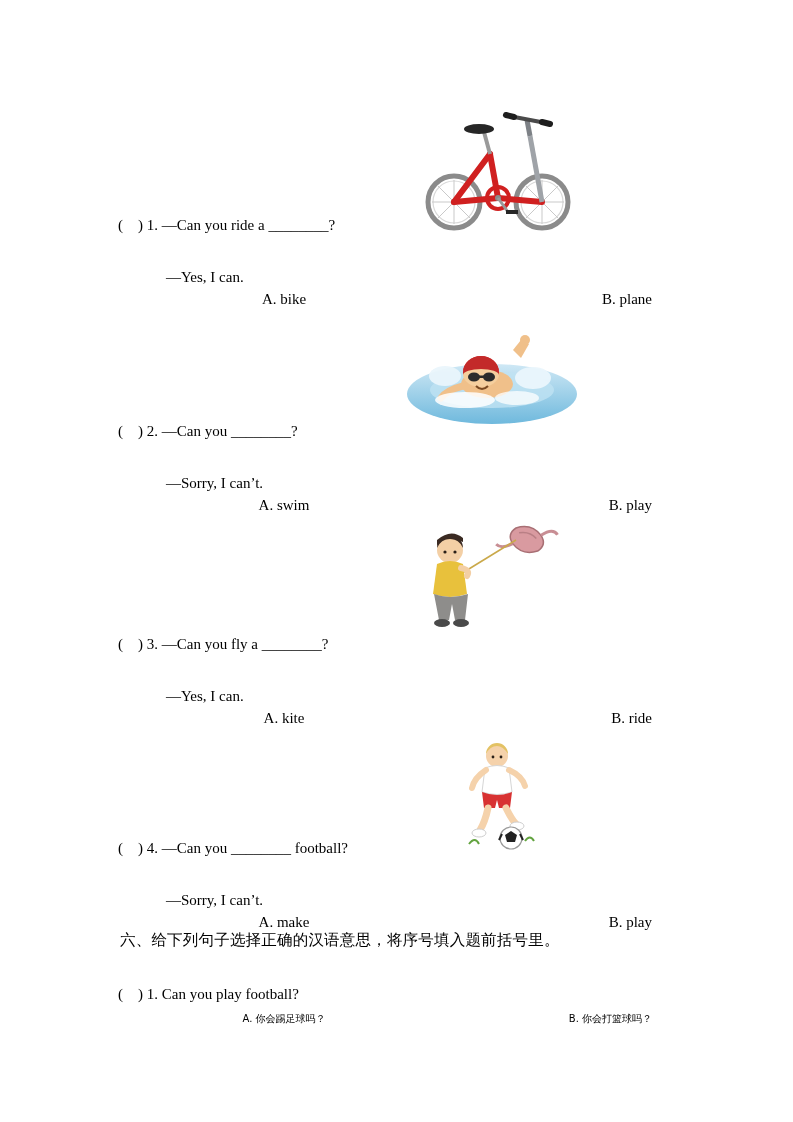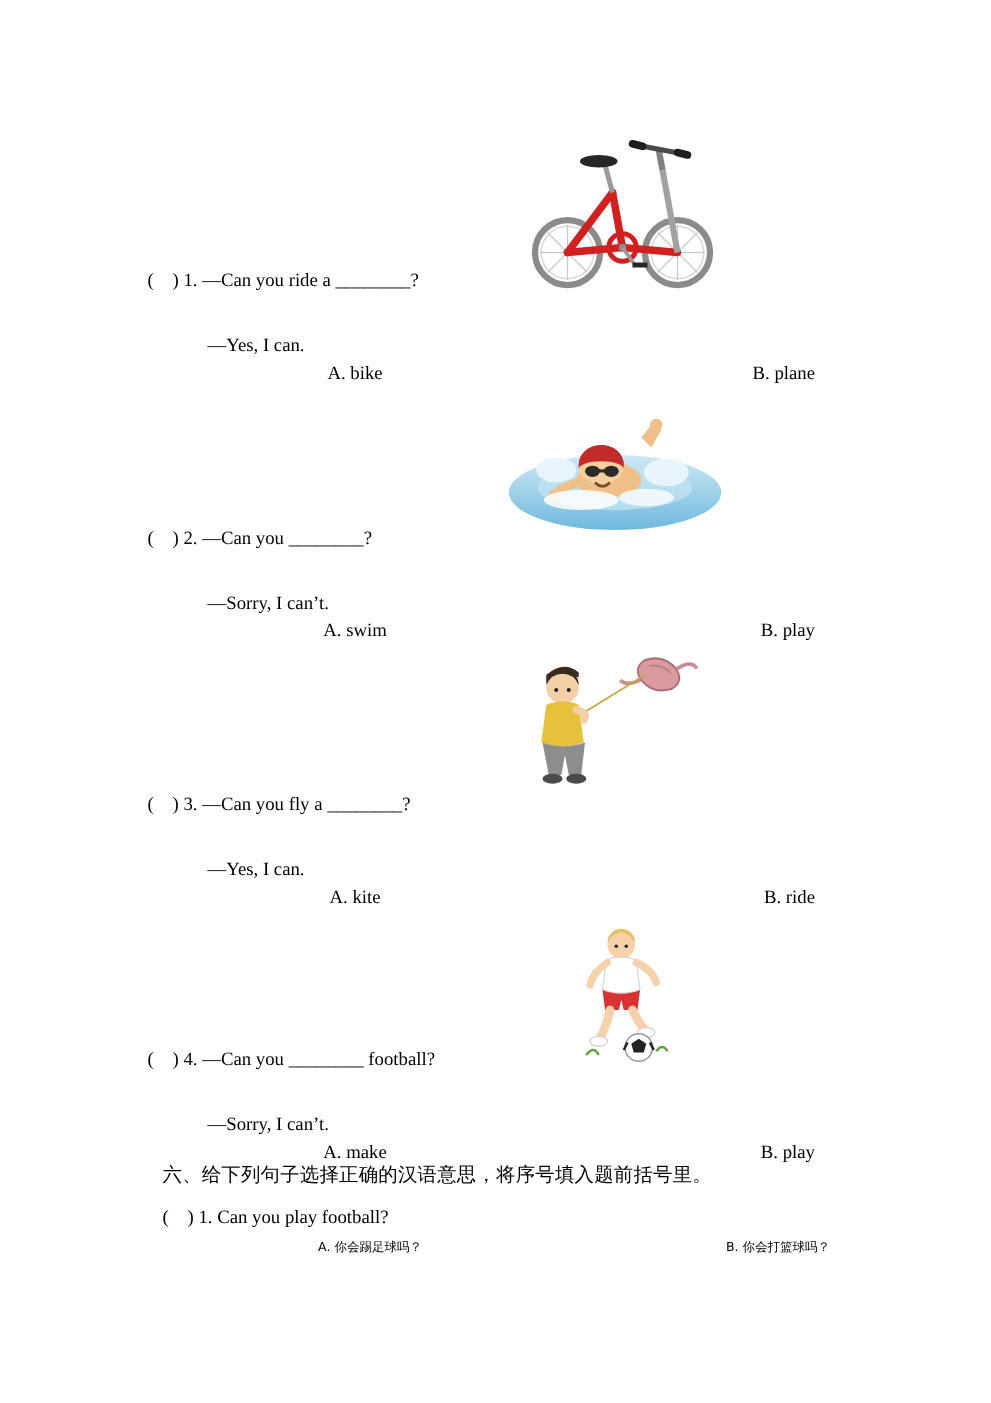--- a/index.html
+++ b/index.html
@@ -64,21 +64,21 @@
     position: absolute;
   }
 
   
   .cn {
     font-family: "DejaVu Sans", sans-serif;
     font-size: 10px;
   }
   .section-head {
     position: absolute;
-    left: 130px;
+    left: 120px;
     font-size: 15.5px;
     font-family: Liberation Serif, serif;
     letter-spacing: 0.2px;
   }
 
   
   .bike-wrap { left: 424px; top: 96px; width: 148px; height: 140px; }
   .swim-wrap { left: 405px; top: 328px; width: 174px; height: 100px; }
   .kite-wrap { left: 420px; top: 510px; width: 150px; height: 140px; }
   .soccer-wrap { left: 455px; top: 740px; width: 90px; height: 110px; }
@@ -272,21 +272,21 @@
     <div class="q-line stem"><span>(    ) 4.</span> <span>—Can you ________ football?</span></div>
     <div class="q-line answer-line">—Sorry, I can’t.</div>
     <div class="options-row opt-indent">
       <div class="opt-a">A. make</div>
       <div class="opt-b">B. play</div>
     </div>
   </div>
 
   <div class="section-head" style="top:930px;">六、给下列句子选择正确的汉语意思，将序号填入题前括号里。</div>
 
-  <div class="item" style="top:964px;margin-left:12px;">
+  <div class="item" style="top:984px;">
     <div class="q-line stem"><span>(    ) 1.</span> <span>Can you play football?</span></div>
     <div class="options-row opt-indent" style="margin-top:6px;">
       <div class="opt-a cn">A.  你会踢足球吗？</div>
       <div class="opt-b cn">B.  你会打篮球吗？</div>
     </div>
   </div>
 
 </div>
 
 </body></html>

